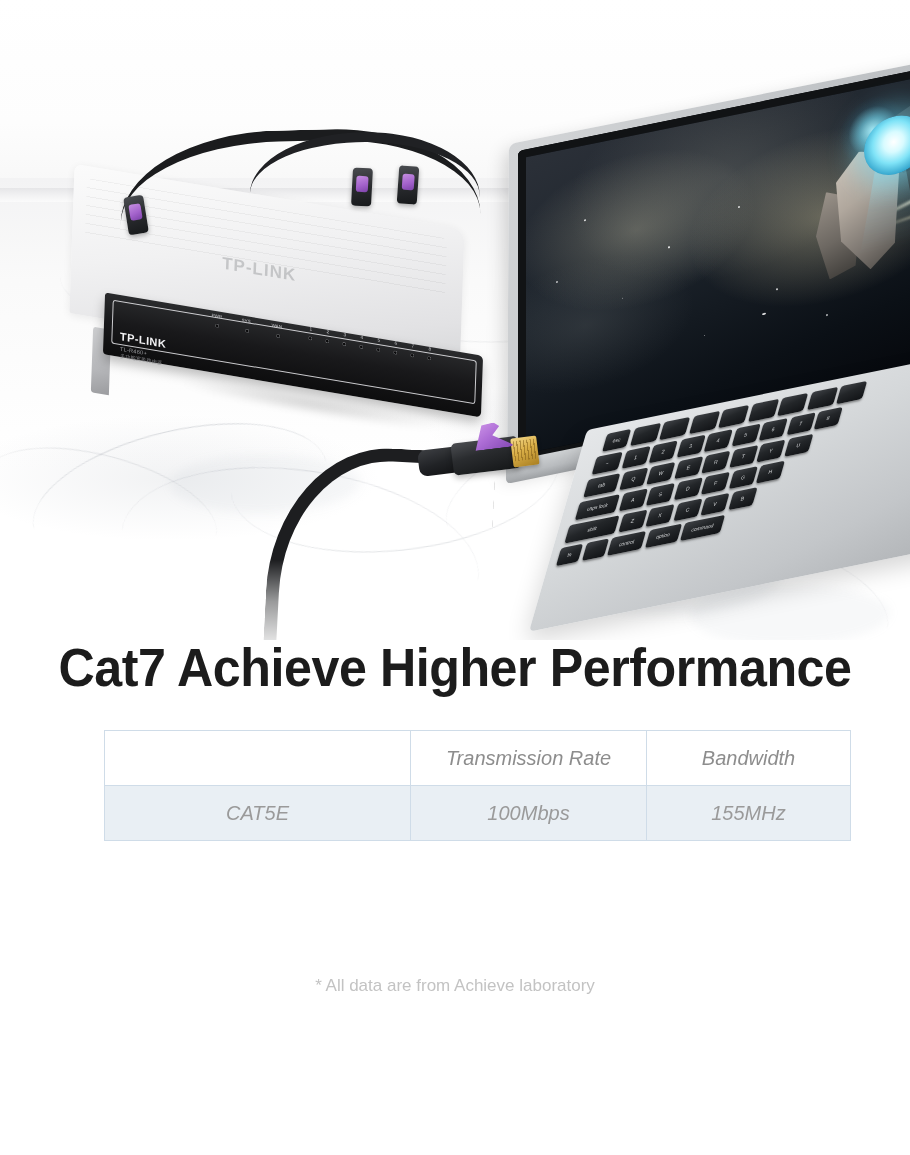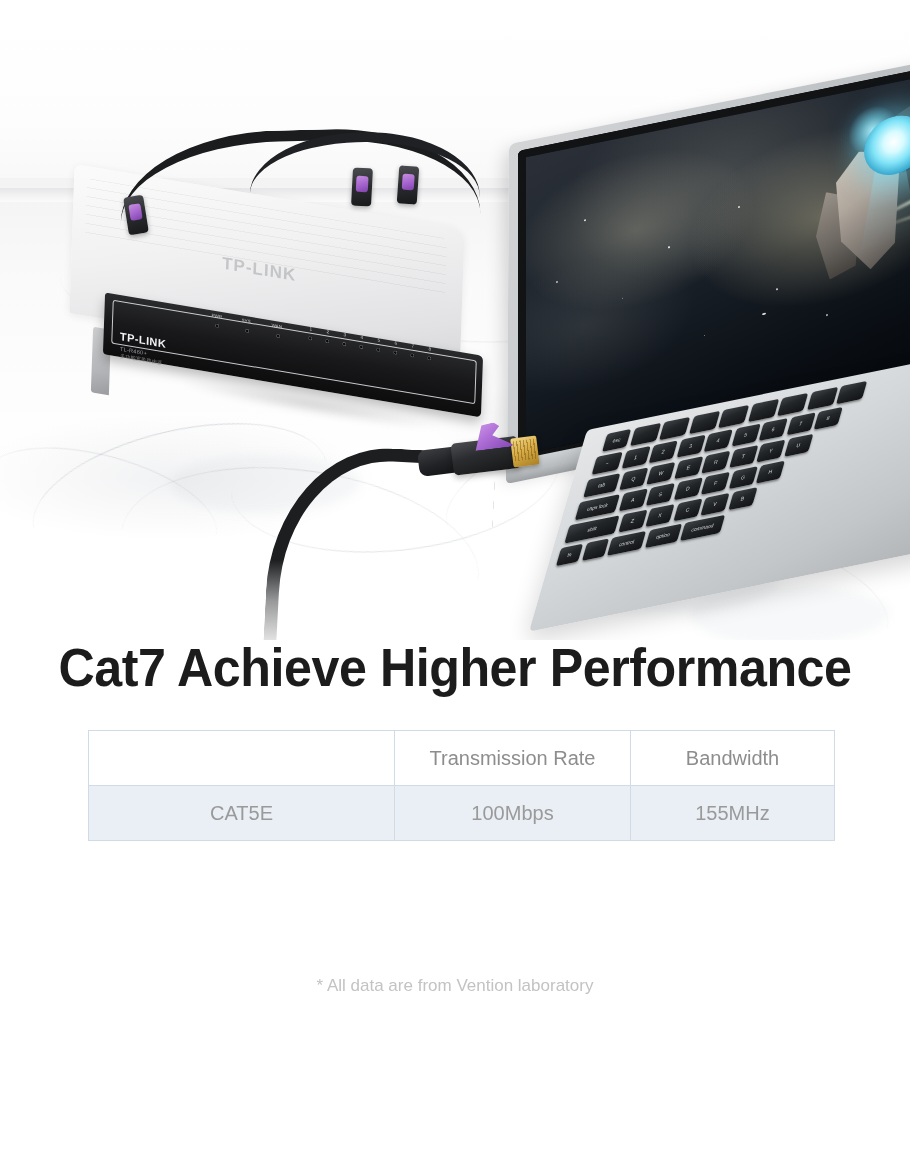--- a/index.html
+++ b/index.html
@@ -297,21 +297,21 @@
   .title{
     position:absolute;left:0;top:636px;width:910px;text-align:center;
     font-family:"Liberation Sans Narrow","Liberation Sans",sans-serif;
     font-size:54px;font-weight:bold;color:#1c1c1c;
     letter-spacing:-0.5px;
     transform:scaleX(.93);
     white-space:nowrap;
   }
 
   
-  .spec-wrap{position:absolute;left:88px;top:730px;width:737px;}
+  .spec-wrap{position:absolute;left:104px;top:730px;width:737px;font-style:italic;}
   table.spec{
     border-collapse:collapse;width:737px;table-layout:fixed;
     background:#ffffff;
   }
   table.spec td{
     border:1px solid #cfdce8;
     height:52px;text-align:center;vertical-align:middle;
     font-size:20px;color:#9a9a9a;font-weight:400;
     font-family:"Liberation Sans",sans-serif;
   }
@@ -506,13 +506,13 @@
       </tr>
       <tr class="alt">
         <td>CAT5E</td>
         <td>100Mbps</td>
         <td>155MHz</td>
       </tr>
     </tbody>
   </table>
 </div>
 
-<div class="note">* All data are from Vention laboratory</div>
+<div class="note">* All data are from Achieve laboratory</div>
 
 </body></html>

